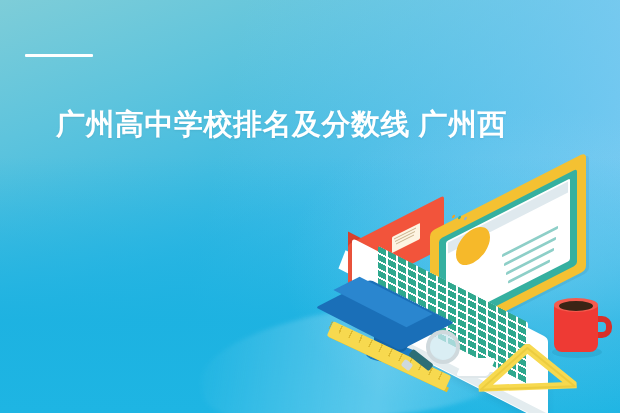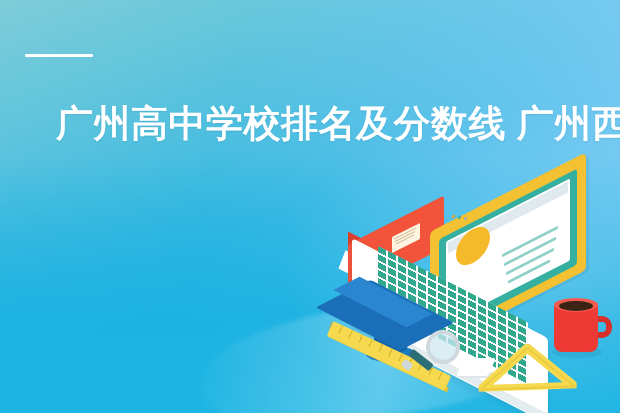--- a/index.html
+++ b/index.html
@@ -41,21 +41,21 @@
     background:#ffffff;
     border-radius:1px;
   }
 
   
   .title {
     position:absolute;
     left:56px; top:104px;
     width:540px;
     color:#ffffff;
-    font-size:37px;
+    font-size:29px;
     font-weight:bold;
     line-height:40px;
     letter-spacing:0.5px;
     white-space:nowrap;
     text-shadow:0 1px 2px rgba(0,60,90,0.10);
   }
 
   
   .illus {
     position:absolute;

